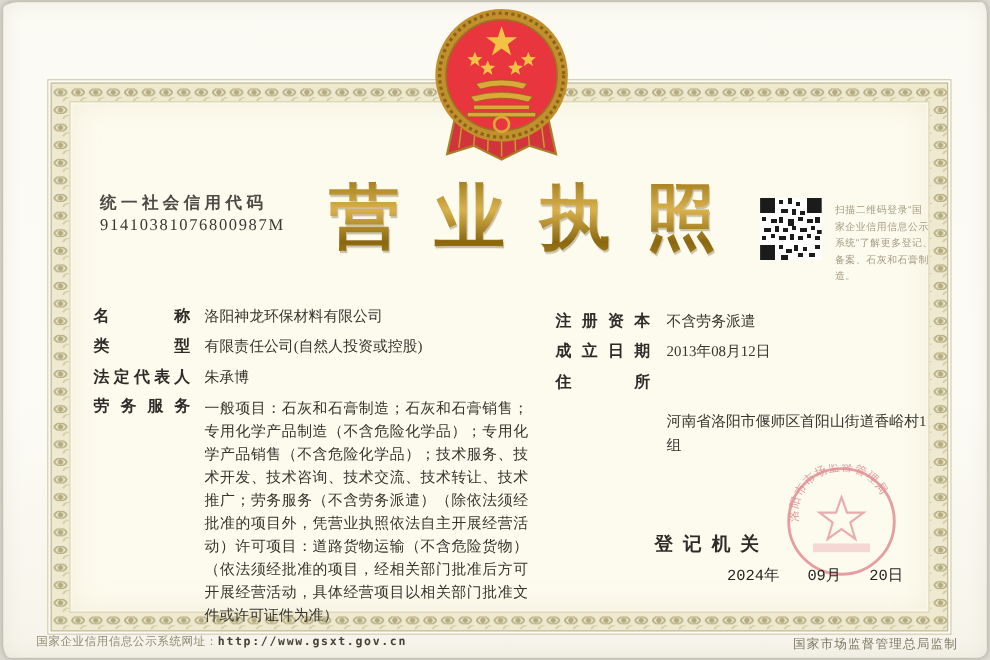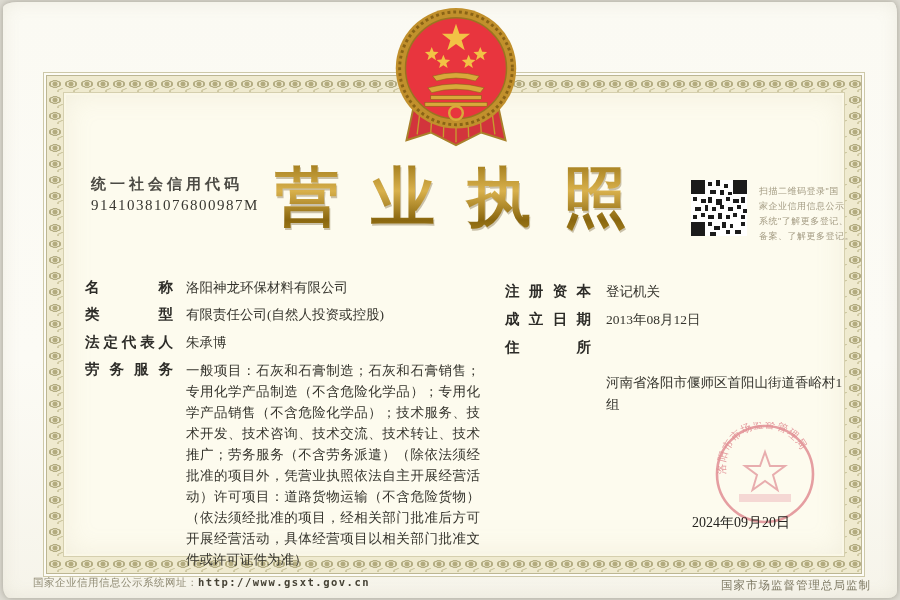--- a/index.html
+++ b/index.html
@@ -36,21 +36,21 @@
 
   .credit-label{
     left:88px;top:173px;
     font-weight:700;font-size:15px;letter-spacing:4px;color:#4b4a44;text-align:right;
   }
   .credit-number{
     left:88px;top:195px;
     font-family:"Liberation Serif",serif;font-size:15px;letter-spacing:1.5px;color:#383731;
   }
   .doc-title{
-    left:240px;top:152px;width:440px;text-align:left;
+    left:240px;top:152px;width:440px;text-align:right;
     font-family:"Liberation Serif",serif;font-weight:700;
     font-size:64px;letter-spacing:32px;text-indent:32px;line-height:88px;
     background:linear-gradient(180deg,#9a7516 5%,#d9b14c 42%,#8a670f 75%,#b08a24 100%);
     -webkit-background-clip:text;background-clip:text;color:transparent;
     filter:drop-shadow(1px 2px 0 rgba(85,60,10,.30));
   }
 
   .qr{left:688px;top:177px;width:56px;height:58px;}
   .qr-note{
     left:756px;top:182px;width:100px;
@@ -69,22 +69,22 @@
   .r-label{left:502px;width:86px;}
   .r-value{left:603px;width:240px;}
   .scope{line-height:21px;text-align:justify;}
 
   .reg-label{
     left:592px;top:481px;
     font-weight:700;font-size:17px;letter-spacing:9px;color:#2d2c28;
   }
   .date-line{
     left:658px;top:512px;width:160px;
-    font-family:Liberation Serif, serif;font-size:14px;color:#24231f;
-    display:flex;justify-content:center;
+    font-family:Liberation Mono, monospace;font-size:14px;color:#24231f;
+    display:flex;justify-content:space-between;
   }
   .seal{left:710px;top:420px;width:104px;height:104px;opacity:.78;}
 
   .footer-left{
     left:30px;top:574px;font-size:10.5px;color:#8f8a73;letter-spacing:.5px;
   }
   .footer-left .url{
     font-family:"DejaVu Sans Mono",monospace;font-size:10.5px;
     color:#464235;font-weight:700;letter-spacing:1.5px;
   }
@@ -181,44 +181,45 @@
         <rect x="23" y="26" width="3" height="2"></rect>
         <rect x="26" y="22" width="2" height="2"></rect>
       <rect x="10" y="27" width="3" height="2"></rect>
         <rect x="18" y="26" width="2" height="2"></rect>
     </g>
   </svg>
   <div class="abs qr-note">
     <div>扫描二维码登录"国</div>
     <div>家企业信用信息公示</div>
     <div>系统"了解更多登记、</div>
-    <div>备案、了解更多登记。</div>
+    <div>备案、石灰和石膏制造。</div>
   </div>
 
   <div class="abs flabel l-label" style="top:276px">名称</div>
   <div class="abs fvalue l-value" style="top:277px">洛阳神龙环保材料有限公司</div>
 
   <div class="abs flabel l-label" style="top:303px">类型</div>
   <div class="abs fvalue l-value" style="top:304px">有限责任公司(自然人投资或控股)</div>
 
   <div class="abs flabel l-label" style="top:331px">法定代表人</div>
   <div class="abs fvalue l-value" style="top:332px">朱承博</div>
 
   <div class="abs flabel l-label" style="top:358px">劳务服务</div>
   <div class="abs fvalue l-value scope" style="top:358px">一般项目：石灰和石膏制造；石灰和石膏销售；专用化学产品制造（不含危险化学品）；专用化学产品销售（不含危险化学品）；技术服务、技术开发、技术咨询、技术交流、技术转让、技术推广；劳务服务（不含劳务派遣）（除依法须经批准的项目外，凭营业执照依法自主开展经营活动）许可项目：道路货物运输（不含危险货物）（依法须经批准的项目，经相关部门批准后方可开展经营活动，具体经营项目以相关部门批准文件或许可证件为准）</div>
 
   <div class="abs flabel r-label" style="top:280px">注册资本</div>
-  <div class="abs fvalue r-value" style="top:281px">登记机关</div>
+  <div class="abs fvalue r-value" style="top:281px">不含劳务派遣</div>
 
   <div class="abs flabel r-label" style="top:308px">成立日期</div>
   <div class="abs fvalue r-value" style="top:309px">2013年08月12日</div>
 
   <div class="abs flabel r-label" style="top:336px">住所</div>
   <div class="abs fvalue r-value" style="top:337px;line-height:22px;margin-top:33px;">河南省洛阳市偃师区首阳山街道香峪村1组</div>
 
+  <div class="abs reg-label">登记机关</div>
 
   <svg class="abs seal" viewBox="0 0 104 104">
     <defs>
         <path id="sealArc" d="M 14,58 A 40,40 0 1 1 90,58" fill="none"></path>
       </defs>
     <circle cx="52" cy="52" r="48" fill="none" stroke="#d9707a" stroke-width="2.6" opacity=".85"></circle>
     <path d="M52,30 L57,44 L72,44 L60,53 L64.5,68 L52,59 L39.5,68 L44,53 L32,44 L47,44 Z" fill="none" stroke="#dc7f88" stroke-width="2" opacity=".8"></path>
     <text font-size="10.5" fill="#d9707a" letter-spacing="1" opacity=".9" font-family="Liberation Serif,serif">
       <textPath href="#sealArc" startOffset="4%">洛阳市市场监督管理局</textPath>
     </text>

